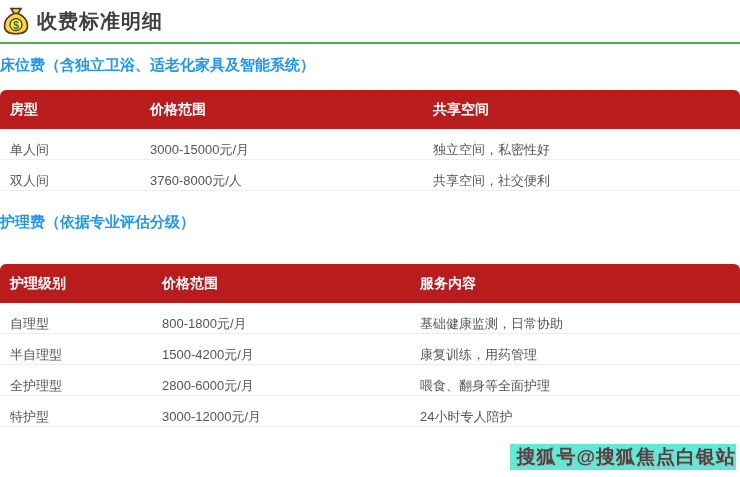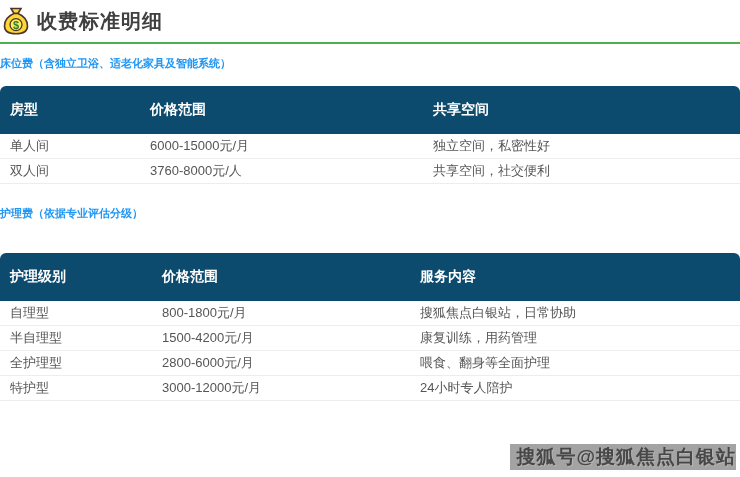--- a/index.html
+++ b/index.html
@@ -23,49 +23,49 @@
   .title-icon { width: 26px; height: 28px; display: inline-block; flex: 0 0 auto; }
   .page-title {
     font-size: 20px;
     font-weight: bold;
     color: #404040;
     letter-spacing: 1px;
   }
 
   
   .section-heading {
-    font-size: 11px;
+    font-size: 15px;
     font-weight: bold;
     color: #2196f3;
     margin: 12px 0 15px 0;
   }
   .section-nursing .section-heading { margin-top: 22px; margin-bottom: 32px; }
 
   
   table {
     width: 100%;
     border-collapse: separate;
     border-spacing: 0;
     table-layout: fixed;
   }
   thead th {
-    background: #0c4a6e;
+    background: #b91c1c;
     color: #ffffff;
     font-size: 14px;
     font-weight: bold;
     text-align: left;
-    height: 48px;
+    height: 39px;
     padding: 0 0 0 10px;
     vertical-align: middle;
   }
   thead th:first-child { border-radius: 6px 0 0 0; }
   thead th:last-child  { border-radius: 0 6px 0 0; }
   tbody td {
     height: 25px;
-    padding: 0 0 0 10px;
+    padding: 12px 0 0 10px;
     vertical-align: middle;
     font-size: 13px;
     color: #555555;
     border-bottom: 1px solid #ededed;
     white-space: nowrap;
     overflow: hidden;
   }
   .table-bed     col.c1 { width: 140px; }
   .table-bed     col.c2 { width: 283px; }
   .table-nursing col.c1 { width: 152px; }
@@ -74,21 +74,21 @@
   
   .watermark {
     position: absolute;
     right: 4px;
     bottom: 7px;
     font-size: 19px;
     font-weight: bold;
     color: #474747;
     letter-spacing: 1px;
     text-shadow: 1px 1px 0 #b5b5b5;
-    background: #a3a3a3;
+    background: #5eead4;
     padding-left: 6px;
   }
 </style>
 </head>
 <body>
 
 <div class="page">
 
   <div class="page-header">
     <span class="title-icon">
@@ -113,21 +113,21 @@
       <thead>
         <tr>
             <th>房型</th>
             <th>价格范围</th>
             <th>共享空间</th>
           </tr>
       </thead>
       <tbody>
           <tr>
             <td>单人间</td>
-            <td>6000-15000元/月</td>
+            <td>3000-15000元/月</td>
             <td>独立空间，私密性好</td>
           </tr>
           <tr>
             <td>双人间</td>
             <td>3760-8000元/人</td>
             <td>共享空间，社交便利</td>
           </tr>
         </tbody>
     </table>
   </section>
@@ -144,21 +144,21 @@
         <tr>
             <th>护理级别</th>
             <th>价格范围</th>
             <th>服务内容</th>
           </tr>
       </thead>
       <tbody>
           <tr>
             <td>自理型</td>
             <td>800-1800元/月</td>
-            <td>搜狐焦点白银站，日常协助</td>
+            <td>基础健康监测，日常协助</td>
           </tr>
           <tr>
             <td>半自理型</td>
             <td>1500-4200元/月</td>
             <td>康复训练，用药管理</td>
           </tr>
           <tr>
             <td>全护理型</td>
             <td>2800-6000元/月</td>
             <td>喂食、翻身等全面护理</td>

